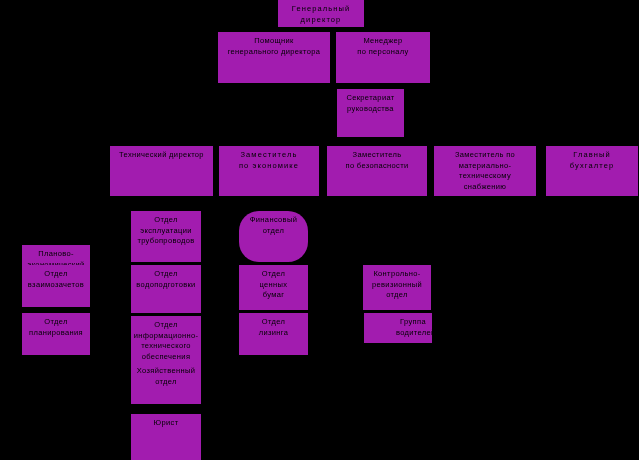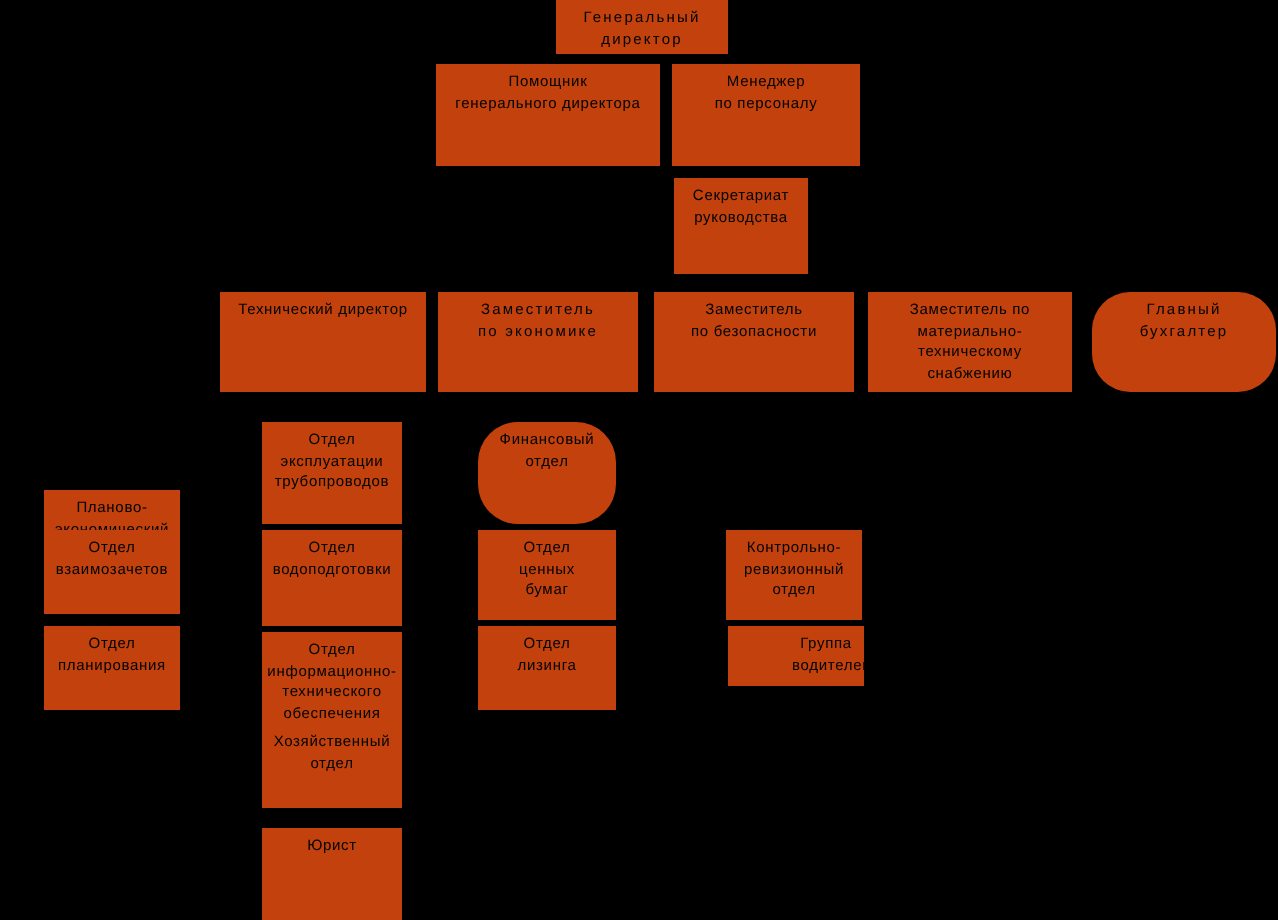--- a/index.html
+++ b/index.html
@@ -10,21 +10,21 @@
   #canvas {
     position: relative;
     width: 639px;
     height: 460px;
     background: #000000;
     overflow: hidden;
     font-family: "Liberation Sans", sans-serif;
   }
   .node {
     position: absolute;
-    background: #c2410c;
+    background: #a21caf;
     color: #000000;
     box-sizing: border-box;
     display: flex;
     align-items: flex-start;
     justify-content: center;
     text-align: center;
     font-size: 7.5px;
     line-height: 10.5px;
     letter-spacing: 0.35px;
     padding-top: 4px;
@@ -93,21 +93,21 @@
     <div class="node" style="left: 327px; top: 146px; width: 100px; height: 50px;">
       <span>Заместитель
 по безопасности</span>
     </div>
     <div class="node" style="left: 434px; top: 146px; width: 102px; height: 50px;">
       <span>Заместитель по
 материально-
 техническому
 снабжению</span>
     </div>
-    <div class="node wide-spaced" style="left: 546px; top: 146px; width: 92px; height: 50px; border-radius: 19px;">
+    <div class="node wide-spaced" style="left: 546px; top: 146px; width: 92px; height: 50px;">
       <span>Главный
 бухгалтер</span>
     </div>
     <div class="node" style="left: 22px; top: 211px; width: 68px; height: 51px; margin-top: 34px;">
       <span>Планово-
 экономический
 отдел</span>
     </div>
     <div class="node" style="left: 22px; top: 265px; width: 68px; height: 42px;">
       <span>Отдел

